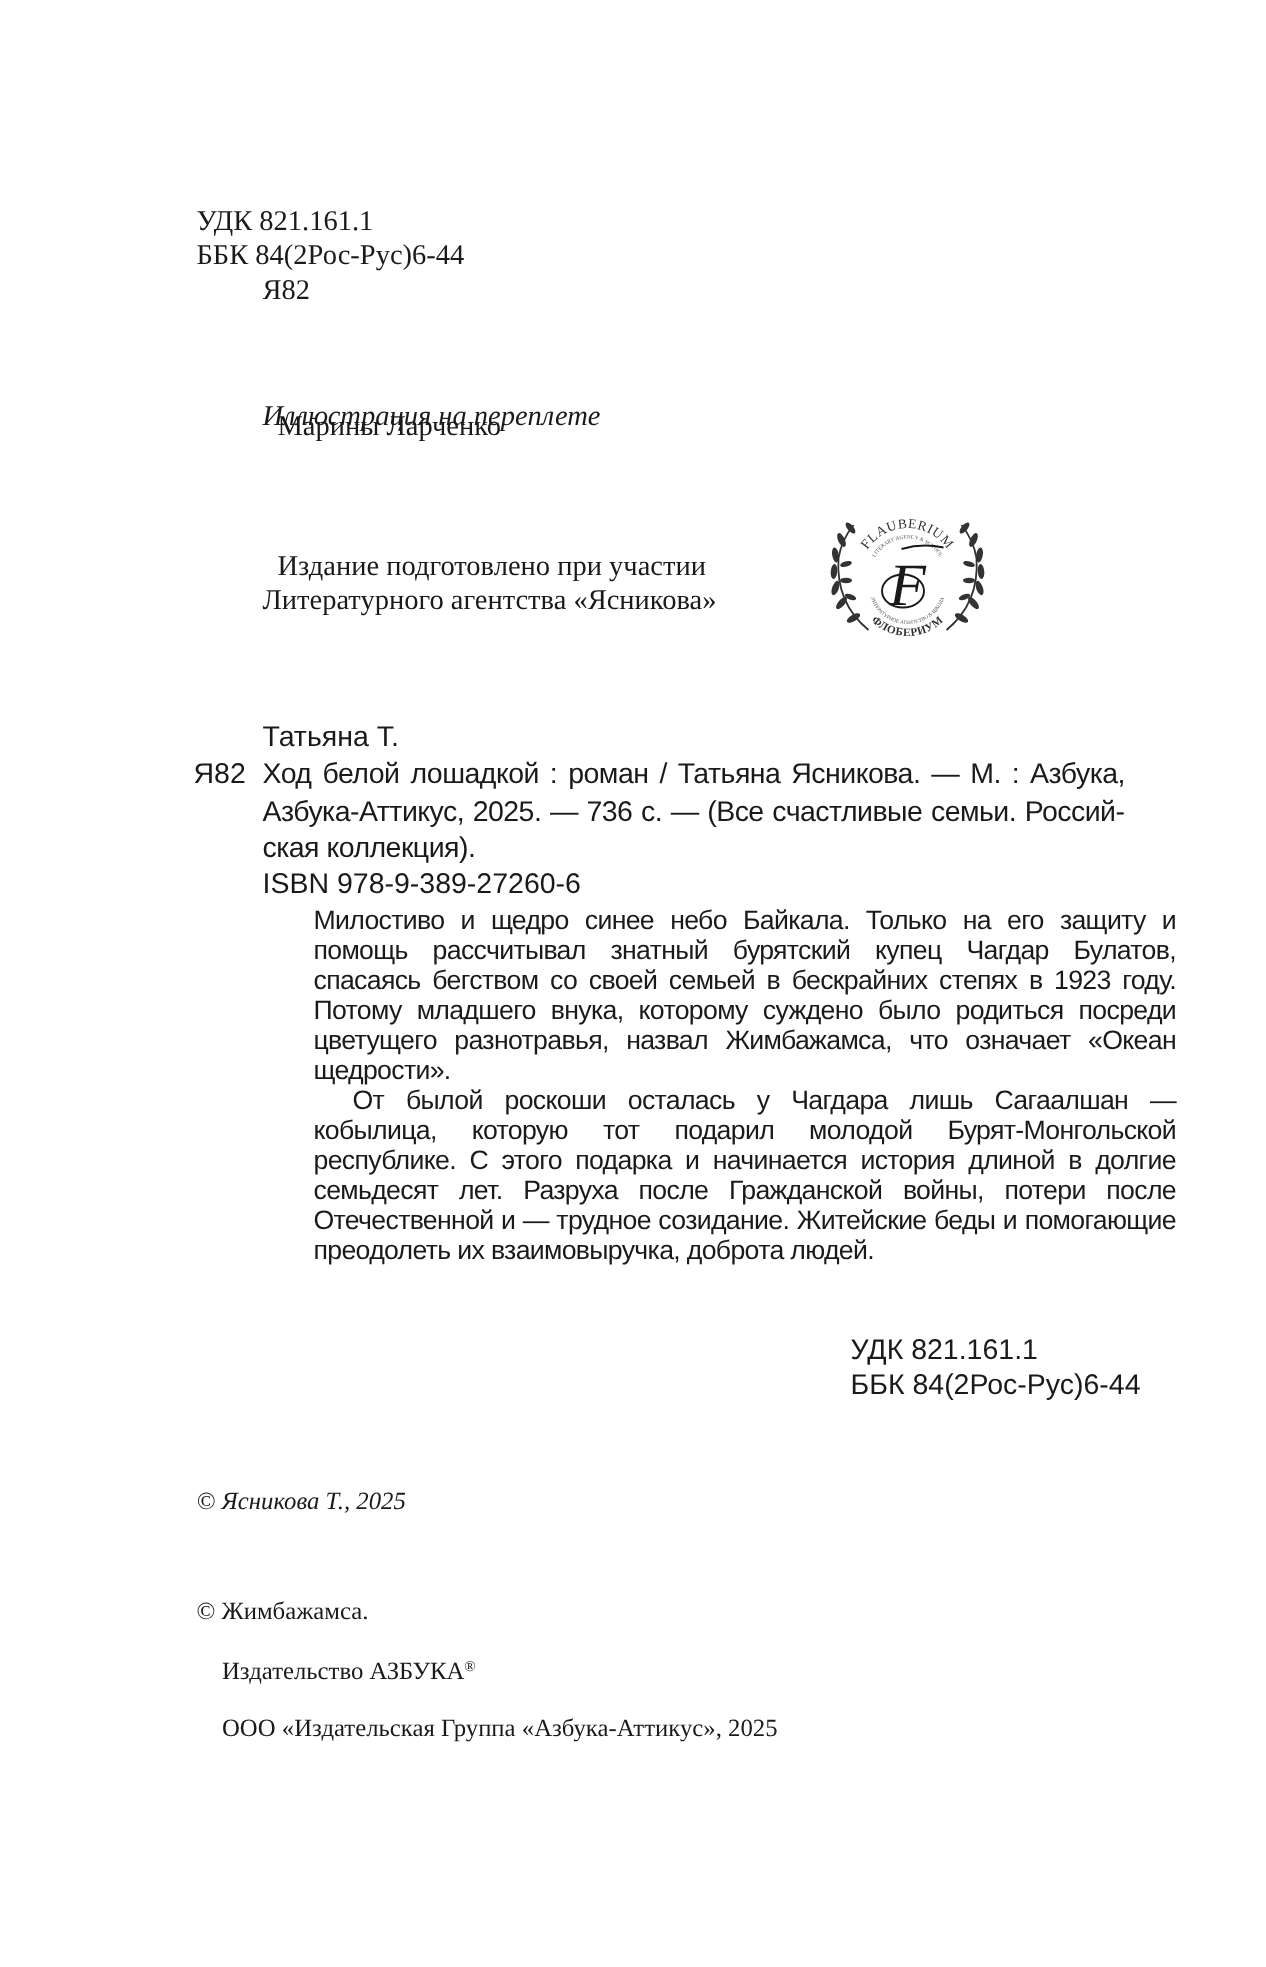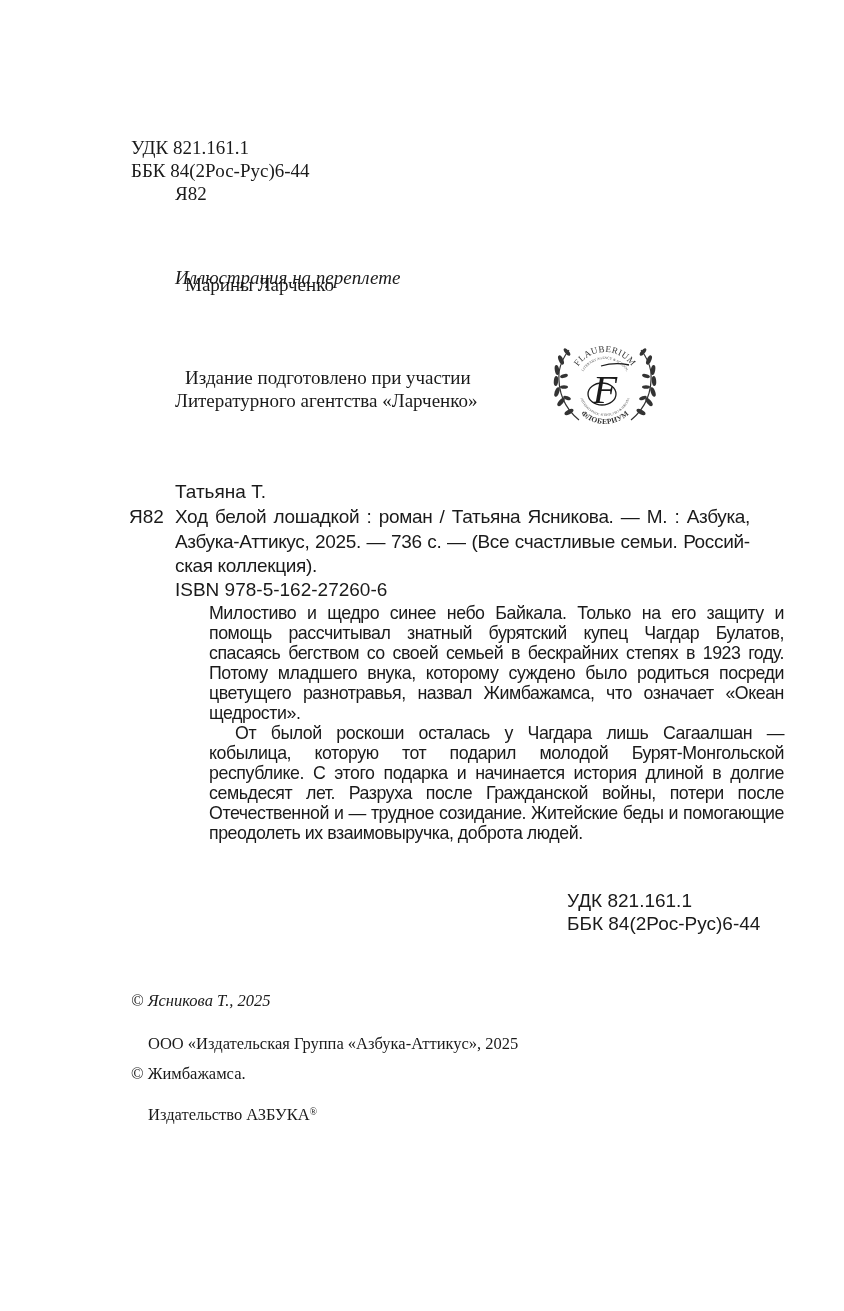--- a/index.html
+++ b/index.html
@@ -37,37 +37,37 @@
     .abstract p { margin: 0; }
     .abstract p.indent { text-indent: 26px; }
     #abstract { top: 603px; }
 
     #udk-bottom { left: 567px; top: 889px; }
     #bbk-bottom { left: 567px; top: 912px; }
 
     
     #copy1 { left: 131px; top: 991px; font-style: italic; }
     #copy2 { left: 131px; top: 1064px; }
-    #copy3 { left: 148px; top: 1034px; }
+    #copy3 { left: 148px; top: 1142px; }
     #copy4 { left: 148px; top: 1102px; }
     .copy { font-size: 16.5px; line-height: 19px; white-space: nowrap; }
     sup.reg { font-size: 10px; vertical-align: 5px; }
   </style>
 </head>
 <body>
 
 <div id="udk-top" class="abs line">УДК 821.161.1</div>
 <div id="bbk-top" class="abs line">ББК 84(2Рос-Рус)6-44</div>
 <div id="code-top" class="abs line">Я82</div>
 
 <div id="illustration" class="abs line italic">Иллюстрация на переплете</div>
 <div id="illustration-name" class="abs line">Марины Ларченко</div>
 
 <div id="prepared1" class="abs line">Издание подготовлено при участии</div>
-<div id="prepared2" class="abs line">Литературного агентства «Ларченко»</div>
+<div id="prepared2" class="abs line">Литературного агентства «Ясникова»</div>
 
 <div id="logo" class="abs">
   <svg width="112" height="100" viewBox="0 0 112 100" xmlns="http://www.w3.org/2000/svg">
     <defs>
       <path id="arcTop" d="M 24 52 A 32 32 0 0 1 88 52"></path>
       <path id="arcTop2" d="M 31 52 A 25 25 0 0 1 81 52"></path>
       <path id="arcBot" d="M 22 58 A 34 34 0 0 0 90 58"></path>
       <path id="arcBot2" d="M 30 58 A 26 26 0 0 0 82 58"></path>
     </defs>
 
@@ -114,21 +114,21 @@
 
     <ellipse cx="53" cy="62" rx="14" ry="11" fill="none" stroke="#1a1a1a" stroke-width="1.3"></ellipse>
     <text x="56" y="71" font-family="Liberation Serif, serif" font-style="italic" font-size="40" fill="#1a1a1a" text-anchor="middle">F</text>
     <path d="M52 34 Q66 30 80 33" fill="none" stroke="#1a1a1a" stroke-width="1.3"></path>
   </svg>
 </div>
 
 <div id="author" class="abs line card">Татьяна Т.</div>
 <div id="card-code" class="abs line card">Я82</div>
 <div id="card-desc" class="card-text card">Ход белой лошадкой : роман / Татьяна Ясникова. — М. : Азбука, Азбука-Аттикус, 2025. — 736 с. — (Все счастливые семьи. Россий­ская коллекция).</div>
-<div id="isbn" class="abs line card">ISBN 978-5-162-27260-6</div>
+<div id="isbn" class="abs line card">ISBN 978-9-389-27260-6</div>
 
 <div id="abstract" class="abstract card">
   <p>Милостиво и щедро синее небо Байкала. Только на его защиту и помощь рассчитывал знатный бурятский купец Чагдар Булатов, спасаясь бегством со своей семьей в бескрайних степях в 1923 году. Потому младшего внука, которому суждено было родиться посреди цветущего разнотравья, назвал Жимбажамса, что означает «Океан щедрости».</p>
   <p class="indent">От былой роскоши осталась у Чагдара лишь Сагаалшан — кобылица, которую тот подарил молодой Бурят-Монгольской республике. С этого по­дарка и начинается история длиной в долгие семьдесят лет. Разруха после Гражданской войны, потери после Отечественной и — трудное созидание. Житейские беды и помогающие преодолеть их взаимовыручка, доброта людей.</p>
 </div>
 
 <div id="udk-bottom" class="abs line card">УДК 821.161.1</div>
 <div id="bbk-bottom" class="abs line card">ББК 84(2Рос-Рус)6-44</div>
 
 <div id="copy1" class="abs copy">© Ясникова Т., 2025</div>

